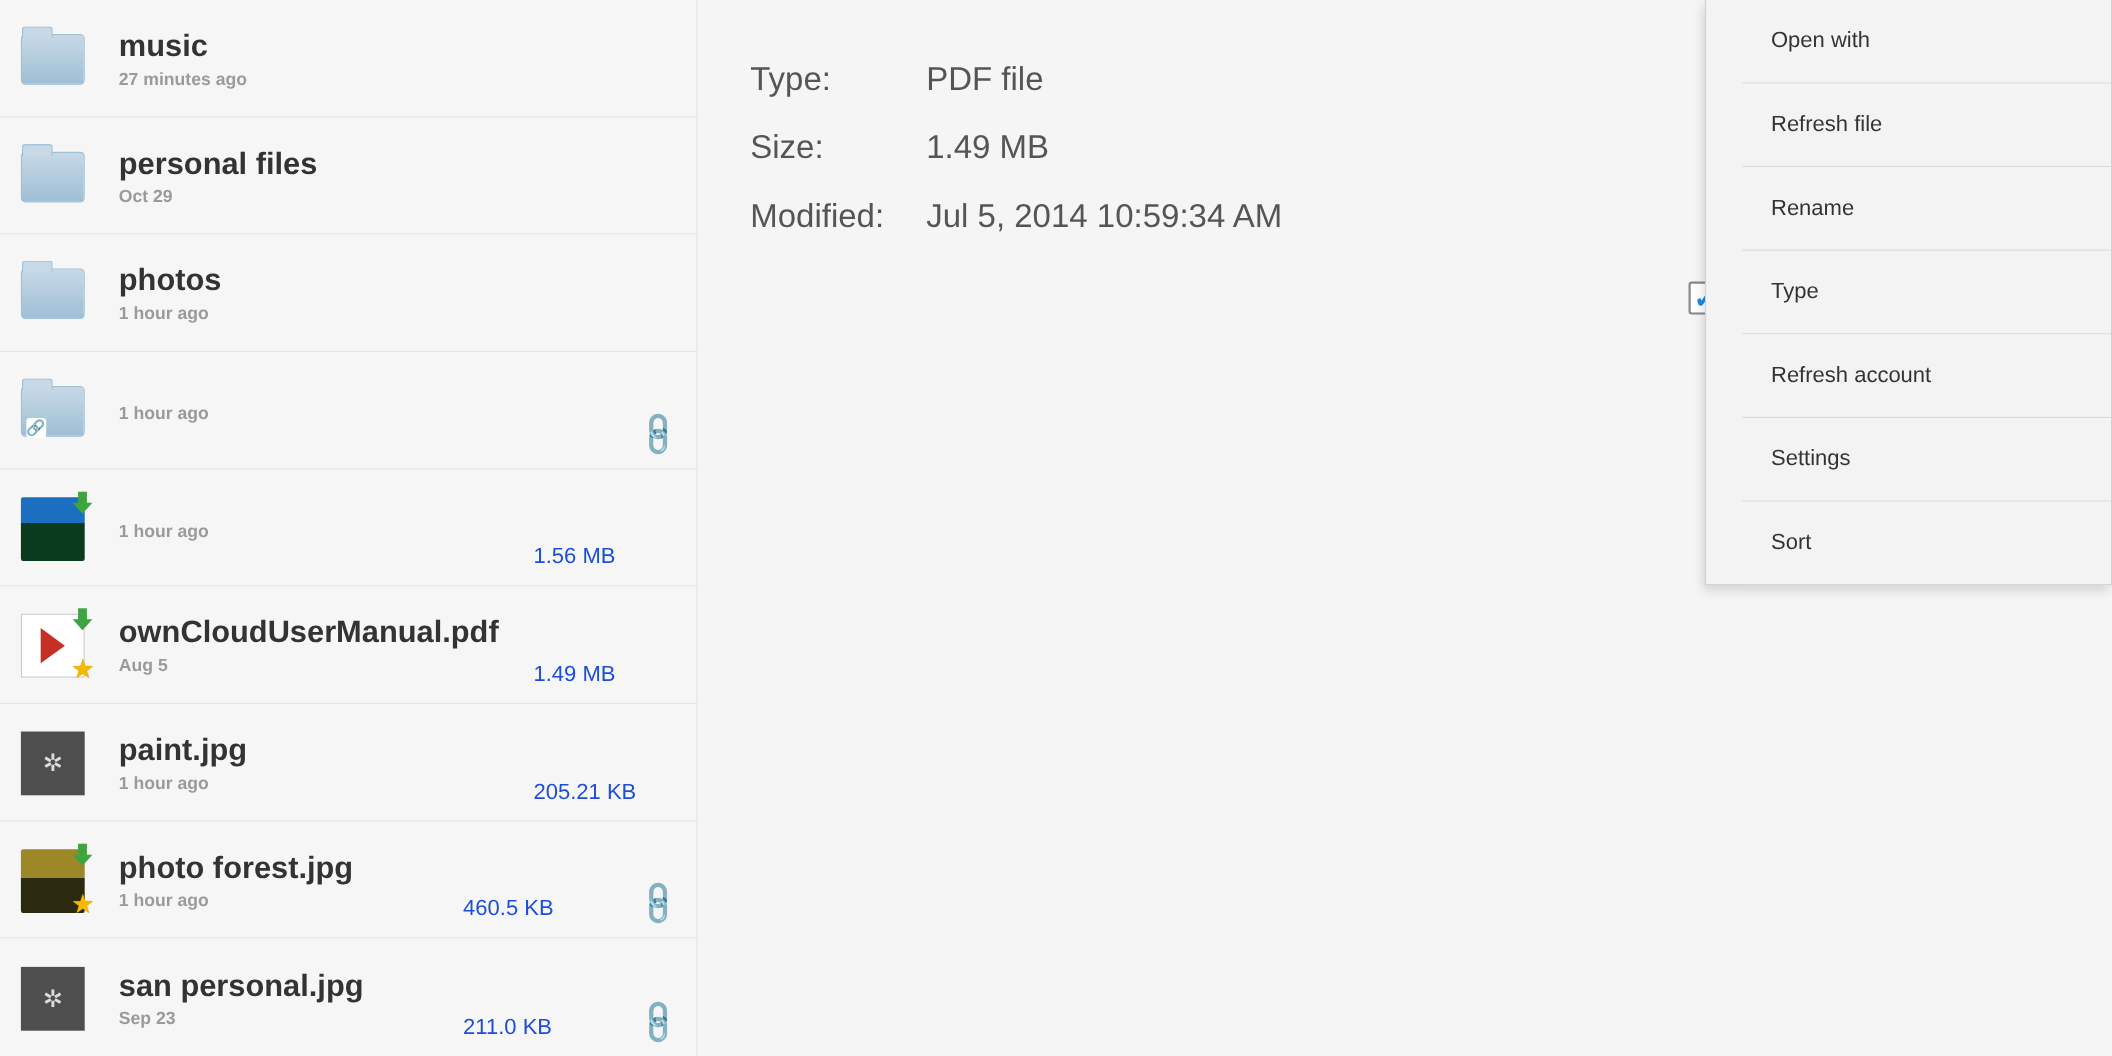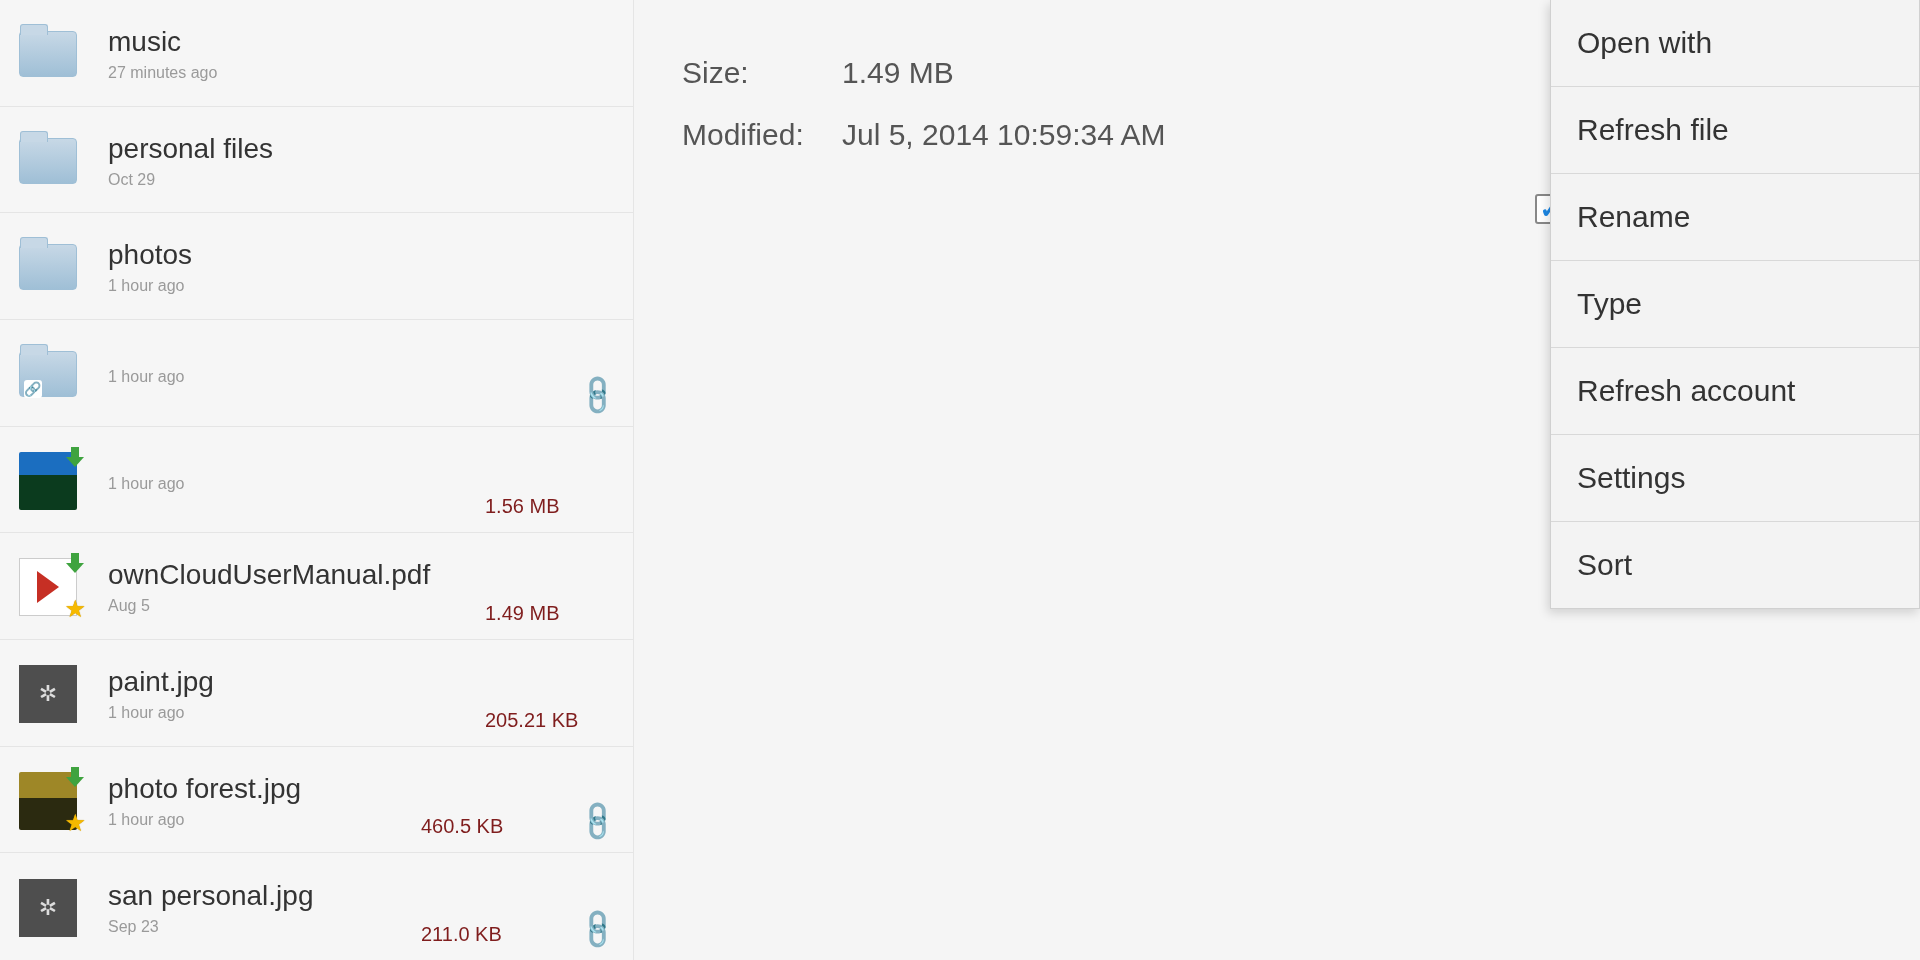--- a/index.html
+++ b/index.html
@@ -80,24 +80,24 @@
     border-left:9px solid transparent;
     border-right:9px solid transparent;
     border-top:10px solid #3fa33f;
   }
   .badge-star{
     position:absolute; bottom:-6px; right:-8px;
     color:#f6b900; font-size:24px;
     text-shadow:0 0 1px #b08400;
   }
 
-  .file-info{flex:1;min-width:0;}
+  .file-info{flex:1;min-width:0;font-weight:bold;}
   .file-name{font-size:28px;color:#333;}
   .file-sub{font-size:16px;color:#9a9a9a;margin-top:6px;}
-  .file-size{font-size:20px;color:#7f1d1d;min-width:130px;text-align:left;}
+  .file-size{font-size:20px;color:#1d4ed8;min-width:130px;text-align:left;}
   .link-indicator{
     width:34px;height:34px;margin-left:12px;
     display:flex;align-items:center;justify-content:center;
     color:#555;font-size:28px;transform:rotate(-45deg);
   }
   .row-right{display:flex;align-items:flex-end;gap:18px;align-self:flex-end;margin-bottom:4px;}
 
   
   .detail{
     flex:1;
@@ -124,24 +124,25 @@
   .menu{
     position:absolute; right:0; top:0;
     width:370px;
     background:#f3f3f3;
     border:1px solid #d0d0d0;
     border-top:none;
     box-shadow:-2px 4px 10px rgba(0,0,0,.15);
   }
   .menu-item{
     padding:26px 26px;
-    font-size:30px;
+    font-size:20px;
     color:#333;
     border-bottom:1px solid #d8d8d8;
     background:#f3f3f3;
+    margin-left:33px;
   }
   .menu-item:last-child{border-bottom:none;}
 </style>
 </head>
 <body>
 
 <div class="file-list">
 
   <div class="file-row">
     <div class="thumb">
@@ -256,20 +257,24 @@
     <div class="row-right">
       <div class="file-size">211.0 KB</div>
       <div class="link-indicator">🔗</div>
     </div>
   </div>
 
 </div>
 
 <div class="detail">
 
+  <div class="meta-row">
+    <div class="meta-label">Type:</div>
+    <div class="meta-val">PDF file</div>
+  </div>
   <div class="meta-row">
     <div class="meta-label">Size:</div>
     <div class="meta-val">1.49 MB</div>
   </div>
   <div class="meta-row">
     <div class="meta-label">Modified:</div>
     <div class="meta-val">Jul 5, 2014 10:59:34 AM</div>
   </div>
 
   <div class="keep-row">

